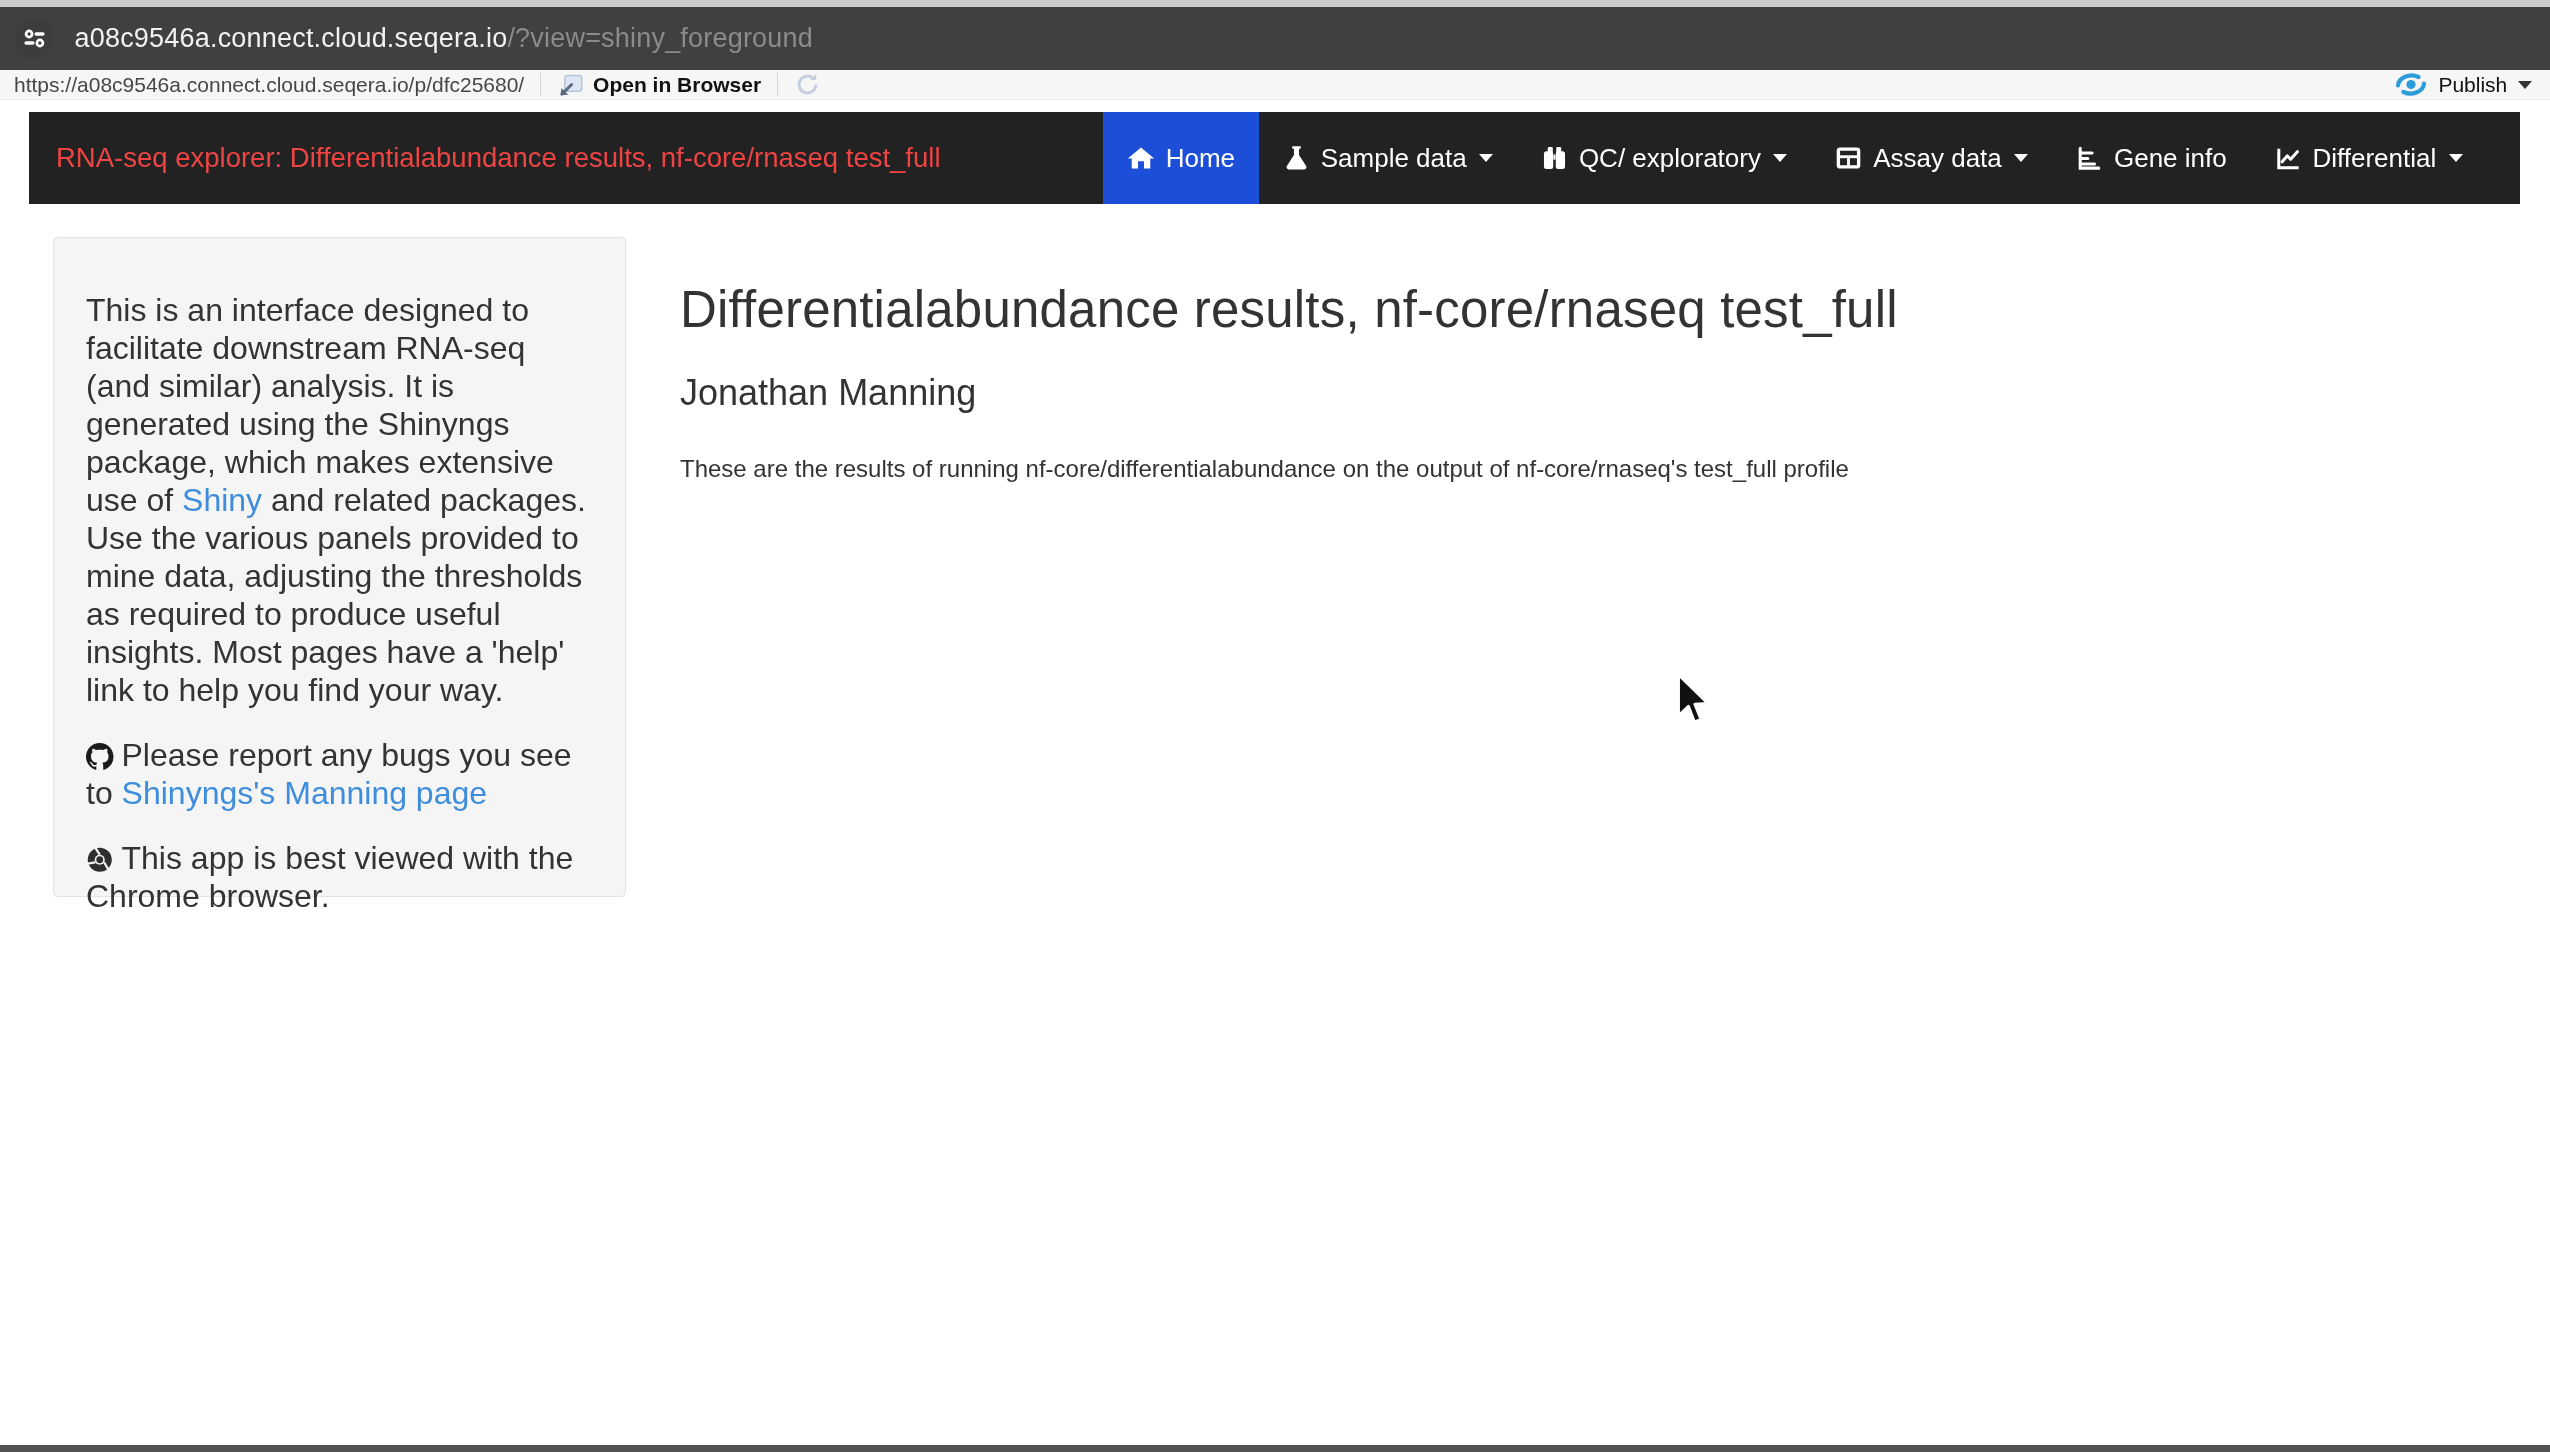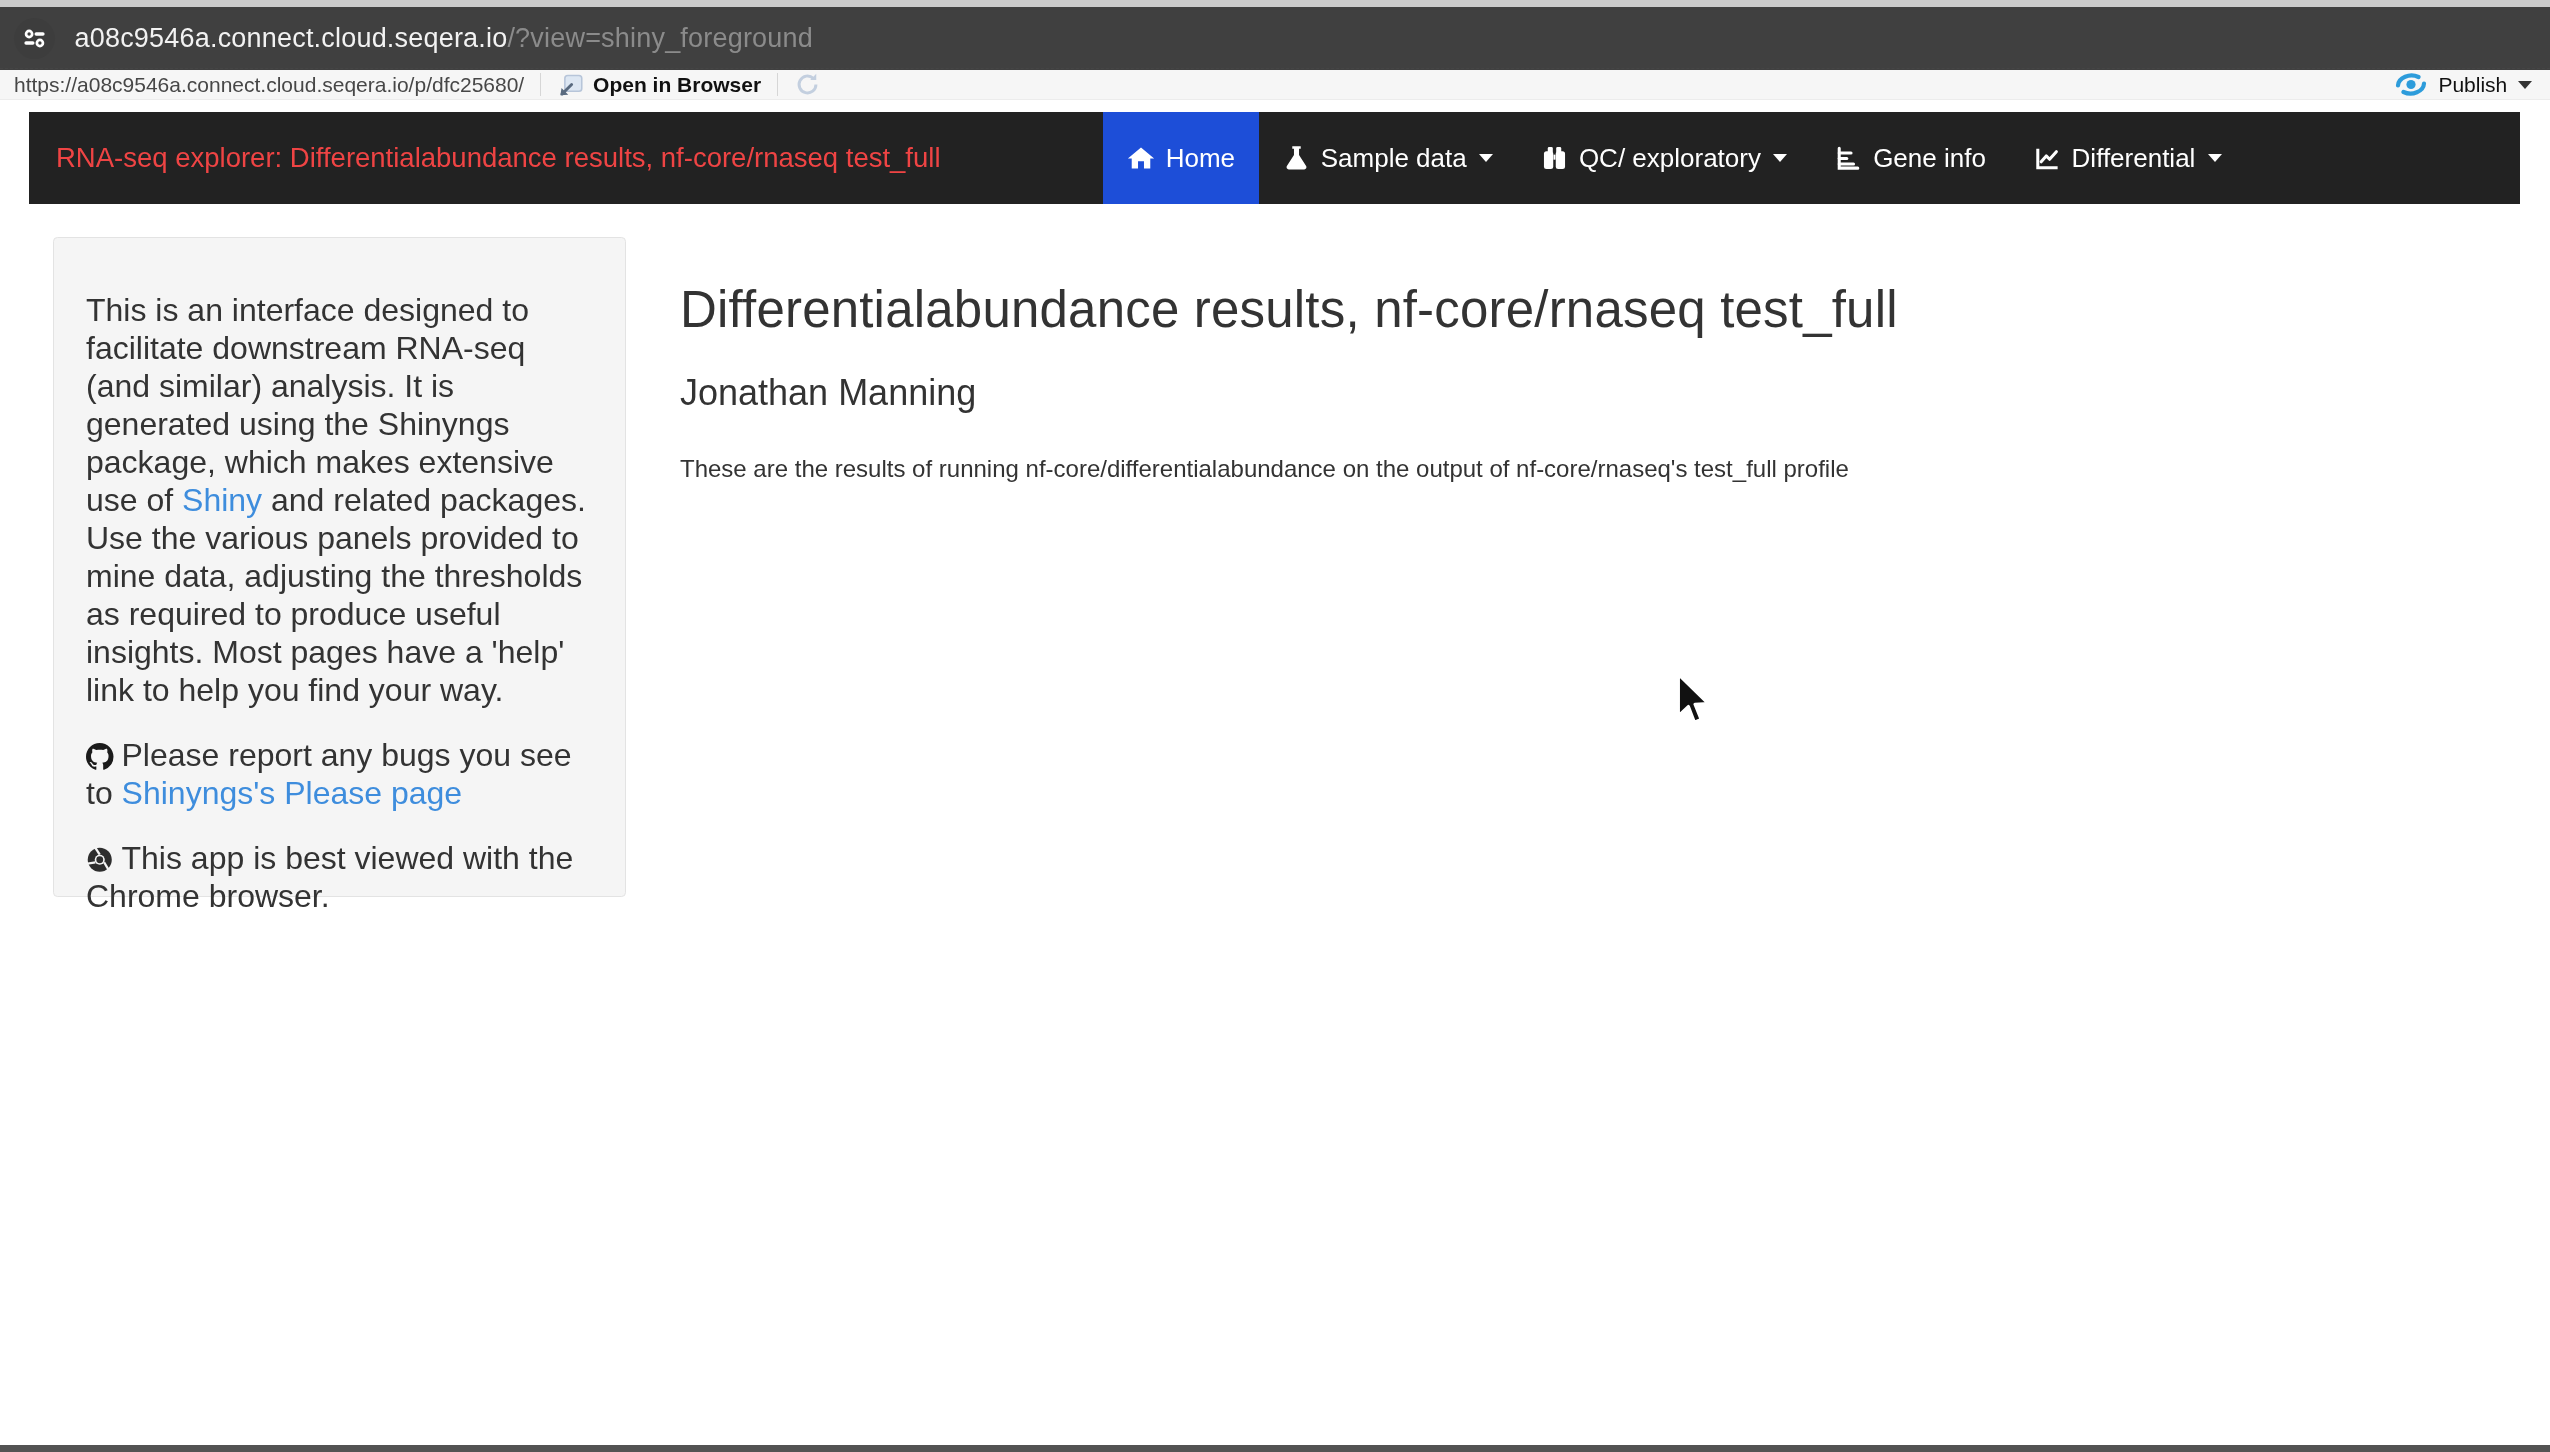--- a/index.html
+++ b/index.html
@@ -138,20 +138,29 @@
         <rect x="8" y="3" width="6" height="7" rx="1.6"></rect>
         <rect x="18" y="3" width="6" height="7" rx="1.6"></rect>
         <rect x="3.5" y="8" width="11" height="21" rx="3"></rect>
         <rect x="17.5" y="8" width="11" height="21" rx="3"></rect>
         <rect x="14.8" y="12" width="2.4" height="6"></rect>
       </svg>
       <span>QC/ exploratory</span>
       <span class="nav-caret"></span>
     </a>
 
+    <a class="nav-item">
+      <svg width="27" height="28" viewBox="0 0 32 32" fill="none" stroke="#ffffff">
+        <rect x="4" y="5.5" width="24" height="21" rx="2" stroke-width="4"></rect>
+        <line x1="4" y1="14.5" x2="28" y2="14.5" stroke-width="3.4"></line>
+        <line x1="16" y1="14.5" x2="16" y2="26.5" stroke-width="3.4"></line>
+      </svg>
+      <span>Assay data</span>
+      <span class="nav-caret"></span>
+    </a>
 
     <a class="nav-item">
       <svg width="27" height="28" viewBox="0 0 32 32" fill="none" stroke="#ffffff" stroke-linecap="round">
         <path d="M5 4.5 V28 H27" stroke-width="3.6"></path>
         <line x1="5" y1="10" x2="19" y2="10" stroke-width="3.6"></line>
         <line x1="5" y1="16.5" x2="14" y2="16.5" stroke-width="3.6"></line>
         <line x1="5" y1="23" x2="22" y2="23" stroke-width="3.6"></line>
       </svg>
       <span>Gene info</span>
     </a>
@@ -167,21 +176,21 @@
 
   </div>
 </div>
 
 <div class="sidebar-well">
   <p><span>This is an interface designed to facilitate downstream RNA-seq (and similar) analysis. It is generated using the Shinyngs package, which makes extensive use of </span><a>Shiny</a><span> and related packages. Use the various panels provided to mine data, adjusting the thresholds as required to produce useful insights. Most pages have a 'help' link to help you find your way.</span></p>
 
   <p>
     <svg class="inline-icon" width="27.5" height="27.5" viewBox="0 0 16 16" fill="#1b1b1b">
       <path d="M8 0C3.58 0 0 3.58 0 8c0 3.54 2.29 6.53 5.47 7.59.4.07.55-.17.55-.38 0-.19-.01-.82-.01-1.49-2.01.37-2.53-.49-2.69-.94-.09-.23-.48-.94-.82-1.13-.28-.15-.68-.52-.01-.53.63-.01 1.08.58 1.23.82.72 1.21 1.87.87 2.33.66.07-.52.28-.87.51-1.07-1.78-.2-3.64-.89-3.64-3.95 0-.87.31-1.59.82-2.15-.08-.2-.36-1.02.08-2.12 0 0 .67-.21 2.2.82.64-.18 1.32-.27 2-.27.68 0 1.36.09 2 .27 1.53-1.04 2.2-.82 2.2-.82.44 1.1.16 1.92.08 2.12.51.56.82 1.27.82 2.15 0 3.07-1.87 3.75-3.65 3.95.29.25.54.73.54 1.48 0 1.07-.01 1.93-.01 2.2 0 .21.15.46.55.38A8.012 8.012 0 0 0 16 8c0-4.42-3.58-8-8-8z"></path>
-    </svg><span>Please report any bugs you see to </span><a>Shinyngs's Please page</a>
+    </svg><span>Please report any bugs you see to </span><a>Shinyngs's Manning page</a>
   </p>
 
   <p>
     <svg class="inline-icon" width="27.5" height="27.5" viewBox="0 0 24 24">
       <circle cx="12" cy="12" r="10.5" fill="#2e2e2e"></circle>
       <circle cx="12" cy="12" r="4.4" fill="#f5f5f5"></circle>
       <circle cx="12" cy="12" r="3" fill="#2e2e2e"></circle>
       <g stroke="#f5f5f5" stroke-width="2">
         <line x1="12" y1="7.6" x2="6.5" y2="-1"></line>
         <line x1="15.8" y1="14.2" x2="21" y2="23"></line>

